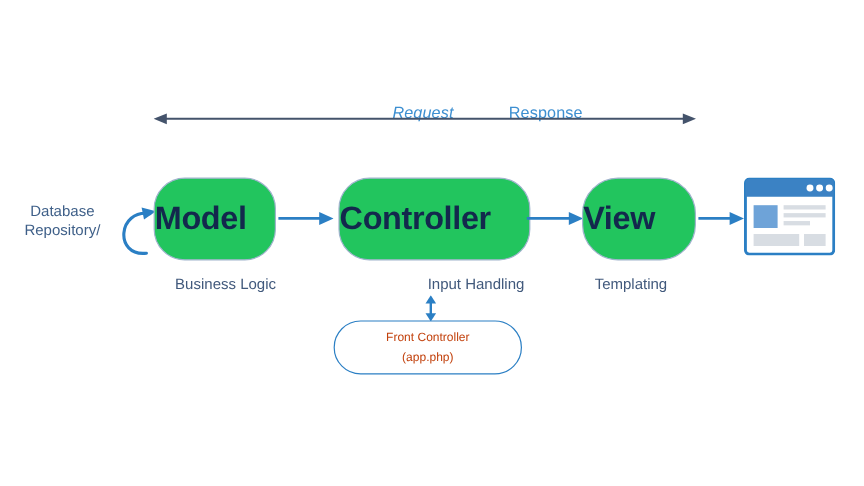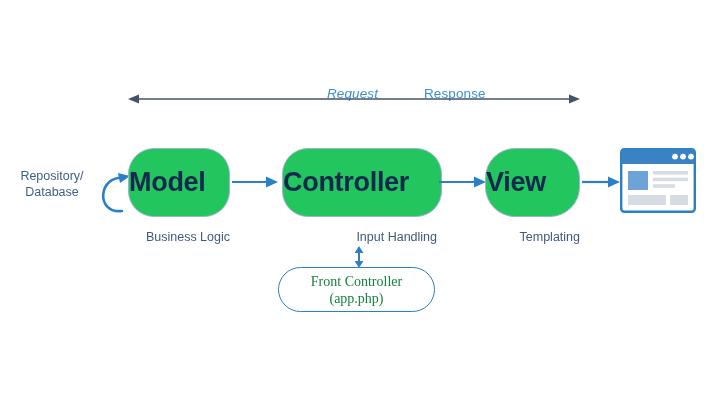--- a/index.html
+++ b/index.html
@@ -80,21 +80,21 @@
   
   .sublabel {
     position: absolute;
     font-size: 12.5px;
     color: #41597c;
     white-space: nowrap;
     text-align: right;
   }
   #sub-model      { left: 128px; top: 230px; width: 102px; }
   #sub-controller { left: 277px; top: 230px; width: 160px; }
-  #sub-view       { left: 485px; top: 230px; width: 95px;  }
+  #sub-view       { left: 461px; top: 230px; width: 95px;  }
 
   
   .connector {
     position: absolute;
     height: 16px;
   }
   #conn-m-c { left: 230px; top: 174px; width: 48px; }
   #conn-c-v { left: 437px; top: 174px; width: 49px; }
   #conn-v-b { left: 580px; top: 174px; width: 40px; }
 
@@ -117,25 +117,24 @@
     box-sizing: border-box;
     border: 1.7px solid #2b7fc4;
     border-radius: 23px;
     background: #ffffff;
     display: flex;
     flex-direction: column;
     align-items: center;
     justify-content: center;
   }
   .fc-line {
-    font-size: 14px;
-    color: #15803d;
+    font-size: 10px;
+    color: #c2410c;
     line-height: 17px;
     white-space: nowrap;
-    font-family: Liberation Serif, serif;
   }
 
   
   #browser-icon {
     position: absolute;
     left: 620px;
     top: 148px;
     width: 76px;
     height: 65px;
   }
@@ -148,22 +147,22 @@
   <div class="flow-label" id="flow-request">Request</div>
   <div class="flow-label" id="flow-response">Response</div>
 
   <svg id="flow-axis" viewBox="0 0 452 18">
     <line x1="9" y1="9" x2="443" y2="9" stroke="#44536b" stroke-width="1.7"></line>
     <polygon points="0,9 11,4.5 11,13.5" fill="#44536b"></polygon>
     <polygon points="452,9 441,4.5 441,13.5" fill="#44536b"></polygon>
   </svg>
 
   <div id="repo-label">
+    <div>Database</div>
     <div>Repository/</div>
-    <div>Database</div>
   </div>
 
   <svg id="repo-loop" viewBox="0 0 40 58">
     <path d="M 33 14 C 6 10, 3 50, 30 47" fill="none" stroke="#2b7fc4" stroke-width="2.6" stroke-linecap="round"></path>
     <polygon points="38 12, 26 9, 28 19" fill="#2b7fc4"></polygon>
   </svg>
 
   <div class="mvc-box" id="box-model">
     <span class="mvc-title">Model</span>
   </div>

